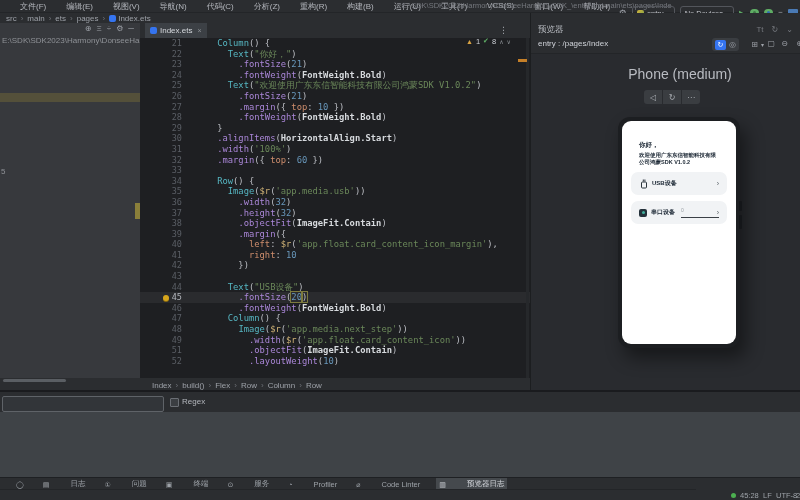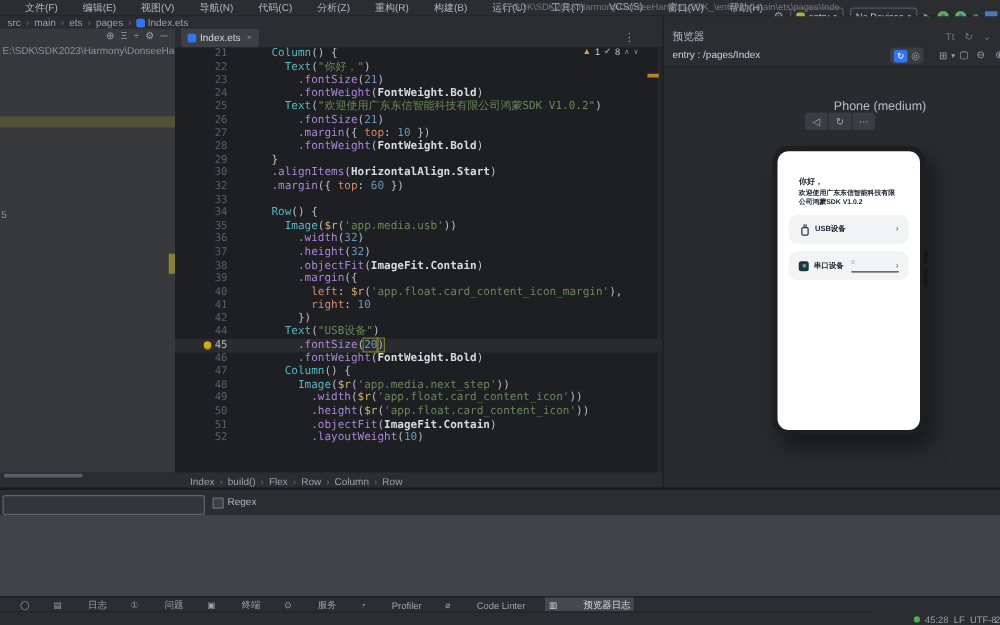--- a/index.html
+++ b/index.html
@@ -74,21 +74,21 @@
   #pv-title{position:absolute;left:7px;top:11px;font-size:8.5px;color:#b9bcc2;}
   #pv-title-icons{position:absolute;right:8px;top:12px;display:flex;gap:8px;font-size:8px;color:#75787e;}
   #pv-toolbar{position:absolute;left:0;top:22px;width:270px;height:18px;border-bottom:1px solid #232528;}
   #pv-target{position:absolute;left:7px;top:4px;font-size:8px;color:#cfd2d8;}
   .pillgrp{position:absolute;top:3px;height:13px;background:#3a3d41;border-radius:3px;display:flex;
            align-items:center;gap:3px;padding:0 3px;}
   .bluebtn{width:11px;height:10px;border-radius:2px;background:#3574f0;color:#fff;font-size:7px;
            display:flex;align-items:center;justify-content:center;}
   .pvi{font-size:8px;color:#9da1a8;line-height:1;}
   #pv-canvas{position:absolute;left:0;top:41px;width:270px;height:336px;background:#292b2f;}
-  #dev-label{position:absolute;left:88px;top:26px;width:122px;text-align:right;font-size:10px;color:#b9bcc2;}
+  #dev-label{position:absolute;left:88px;top:12px;width:122px;text-align:center;font-size:14px;color:#b9bcc2;}
   #pv-controls{position:absolute;left:113px;top:36px;display:flex;gap:1px;}
   .pvc{width:18px;height:14px;background:#3a3d41;display:flex;align-items:center;justify-content:center;
        font-size:8px;color:#a9adb3;}
   .pvc:first-child{border-radius:3px 0 0 3px;} .pvc:last-child{border-radius:0 3px 3px 0;}
   #phone{position:absolute;left:87px;top:63px;width:122px;height:231px;background:#1c1e21;border-radius:12px;
          box-shadow:6px 10px 18px rgba(0,0,0,0.45);}
   .nub{position:absolute;left:121px;width:3px;background:#141619;border-radius:1px;}
   #screen{position:absolute;left:4px;top:4px;width:114px;height:223px;background:#ffffff;border-radius:9px;
           overflow:hidden;color:#182431;}
   #greet{position:absolute;left:17px;top:20px;font-size:6.5px;font-weight:bold;}
@@ -220,38 +220,39 @@
         <div class="cl"><span class="gut"><span class="ln">21</span></span><span class="codetext"><span class="tk-p">    </span><span class="tk-comp">Column</span><span class="tk-p">() {</span></span></div>
         <div class="cl"><span class="gut"><span class="ln">22</span></span><span class="codetext"><span class="tk-p">      </span><span class="tk-comp">Text</span><span class="tk-p">(</span><span class="tk-s">"你好，"</span><span class="tk-p">)</span></span></div>
         <div class="cl"><span class="gut"><span class="ln">23</span></span><span class="codetext"><span class="tk-p">        </span><span class="tk-m">.fontSize</span><span class="tk-p">(</span><span class="tk-n">21</span><span class="tk-p">)</span></span></div>
         <div class="cl"><span class="gut"><span class="ln">24</span></span><span class="codetext"><span class="tk-p">        </span><span class="tk-m">.fontWeight</span><span class="tk-p">(</span><span class="tk-b">FontWeight.Bold</span><span class="tk-p">)</span></span></div>
         <div class="cl"><span class="gut"><span class="ln">25</span></span><span class="codetext"><span class="tk-p">      </span><span class="tk-comp">Text</span><span class="tk-p">(</span><span class="tk-s">"欢迎使用广东东信智能科技有限公司鸿蒙SDK V1.0.2"</span><span class="tk-p">)</span></span></div>
         <div class="cl"><span class="gut"><span class="ln">26</span></span><span class="codetext"><span class="tk-p">        </span><span class="tk-m">.fontSize</span><span class="tk-p">(</span><span class="tk-n">21</span><span class="tk-p">)</span></span></div>
         <div class="cl"><span class="gut"><span class="ln">27</span></span><span class="codetext"><span class="tk-p">        </span><span class="tk-m">.margin</span><span class="tk-p">({ </span><span class="tk-k">top</span><span class="tk-p">: </span><span class="tk-n">10</span><span class="tk-p"> })</span></span></div>
         <div class="cl"><span class="gut"><span class="ln">28</span></span><span class="codetext"><span class="tk-p">        </span><span class="tk-m">.fontWeight</span><span class="tk-p">(</span><span class="tk-b">FontWeight.Bold</span><span class="tk-p">)</span></span></div>
         <div class="cl"><span class="gut"><span class="ln">29</span></span><span class="codetext"><span class="tk-p">    }</span></span></div>
         <div class="cl"><span class="gut"><span class="ln">30</span></span><span class="codetext"><span class="tk-p">    </span><span class="tk-m">.alignItems</span><span class="tk-p">(</span><span class="tk-b">HorizontalAlign.Start</span><span class="tk-p">)</span></span></div>
+        <div class="cl"><span class="gut"><span class="ln">31</span></span><span class="codetext"><span class="tk-p">    </span><span class="tk-m">.width</span><span class="tk-p">(</span><span class="tk-s">'100%'</span><span class="tk-p">)</span></span></div>
         <div class="cl"><span class="gut"><span class="ln">32</span></span><span class="codetext"><span class="tk-p">    </span><span class="tk-m">.margin</span><span class="tk-p">({ </span><span class="tk-k">top</span><span class="tk-p">: </span><span class="tk-n">60</span><span class="tk-p"> })</span></span></div>
         <div class="cl"><span class="gut"><span class="ln">33</span></span><span class="codetext"></span></div>
         <div class="cl"><span class="gut"><span class="ln">34</span></span><span class="codetext"><span class="tk-p">    </span><span class="tk-comp">Row</span><span class="tk-p">() {</span></span></div>
         <div class="cl"><span class="gut"><span class="ln">35</span></span><span class="codetext"><span class="tk-p">      </span><span class="tk-comp">Image</span><span class="tk-p">(</span><span class="tk-y">$r</span><span class="tk-p">(</span><span class="tk-s">'app.media.usb'</span><span class="tk-p">))</span></span></div>
         <div class="cl"><span class="gut"><span class="ln">36</span></span><span class="codetext"><span class="tk-p">        </span><span class="tk-m">.width</span><span class="tk-p">(</span><span class="tk-n">32</span><span class="tk-p">)</span></span></div>
         <div class="cl"><span class="gut"><span class="ln">37</span></span><span class="codetext"><span class="tk-p">        </span><span class="tk-m">.height</span><span class="tk-p">(</span><span class="tk-n">32</span><span class="tk-p">)</span></span></div>
         <div class="cl"><span class="gut"><span class="ln">38</span></span><span class="codetext"><span class="tk-p">        </span><span class="tk-m">.objectFit</span><span class="tk-p">(</span><span class="tk-b">ImageFit.Contain</span><span class="tk-p">)</span></span></div>
         <div class="cl"><span class="gut"><span class="ln">39</span></span><span class="codetext"><span class="tk-p">        </span><span class="tk-m">.margin</span><span class="tk-p">({</span></span></div>
         <div class="cl"><span class="gut"><span class="ln">40</span></span><span class="codetext"><span class="tk-p">          </span><span class="tk-k">left</span><span class="tk-p">: </span><span class="tk-y">$r</span><span class="tk-p">(</span><span class="tk-s">'app.float.card_content_icon_margin'</span><span class="tk-p">),</span></span></div>
         <div class="cl"><span class="gut"><span class="ln">41</span></span><span class="codetext"><span class="tk-p">          </span><span class="tk-k">right</span><span class="tk-p">: </span><span class="tk-n">10</span></span></div>
         <div class="cl"><span class="gut"><span class="ln">42</span></span><span class="codetext"><span class="tk-p">        })</span></span></div>
+        <div class="cl"><span class="gut"><span class="ln">43</span></span><span class="codetext"></span></div>
         <div class="cl"><span class="gut"><span class="ln">44</span></span><span class="codetext"><span class="tk-p">      </span><span class="tk-comp">Text</span><span class="tk-p">(</span><span class="tk-s">"USB设备"</span><span class="tk-p">)</span></span></div>
         <div class="cl cur"><span class="gut"><span class="bulb"></span><span class="ln">45</span></span><span class="codetext"><span class="tk-p">        </span><span class="tk-m">.fontSize</span><span class="tk-p">(</span><span class="tk-nb">20</span><span class="tk-pb">)</span></span></div>
         <div class="cl"><span class="gut"><span class="ln">46</span></span><span class="codetext"><span class="tk-p">        </span><span class="tk-m">.fontWeight</span><span class="tk-p">(</span><span class="tk-b">FontWeight.Bold</span><span class="tk-p">)</span></span></div>
         <div class="cl"><span class="gut"><span class="ln">47</span></span><span class="codetext"><span class="tk-p">      </span><span class="tk-comp">Column</span><span class="tk-p">() {</span></span></div>
         <div class="cl"><span class="gut"><span class="ln">48</span></span><span class="codetext"><span class="tk-p">        </span><span class="tk-comp">Image</span><span class="tk-p">(</span><span class="tk-y">$r</span><span class="tk-p">(</span><span class="tk-s">'app.media.next_step'</span><span class="tk-p">))</span></span></div>
         <div class="cl"><span class="gut"><span class="ln">49</span></span><span class="codetext"><span class="tk-p">          </span><span class="tk-m">.width</span><span class="tk-p">(</span><span class="tk-y">$r</span><span class="tk-p">(</span><span class="tk-s">'app.float.card_content_icon'</span><span class="tk-p">))</span></span></div>
-        <div class="cl"><span class="gut"><span class="ln">50</span></span><span class="codetext"><span class="tk-p">          </span><span class="tk-m">.height</span><span class="tk-p">(</span><span class="tk-y">$r</span><span class="tk-p">(</span><span class="tk-s">'app.float.card_content_icon'</span><span class="tk-p">))</span></span></div>
         <div class="cl"><span class="gut"><span class="ln">51</span></span><span class="codetext"><span class="tk-p">          </span><span class="tk-m">.objectFit</span><span class="tk-p">(</span><span class="tk-b">ImageFit.Contain</span><span class="tk-p">)</span></span></div>
         <div class="cl"><span class="gut"><span class="ln">52</span></span><span class="codetext"><span class="tk-p">          </span><span class="tk-m">.layoutWeight</span><span class="tk-p">(</span><span class="tk-n">10</span><span class="tk-p">)</span></span></div>
       </div>
   </div>
   <div id="inspect" class="abs">
     <span class="w">▲</span>
     <span>1</span>
     <span class="c">✔</span>
     <span>8</span>
     <span class="ud">∧</span>

